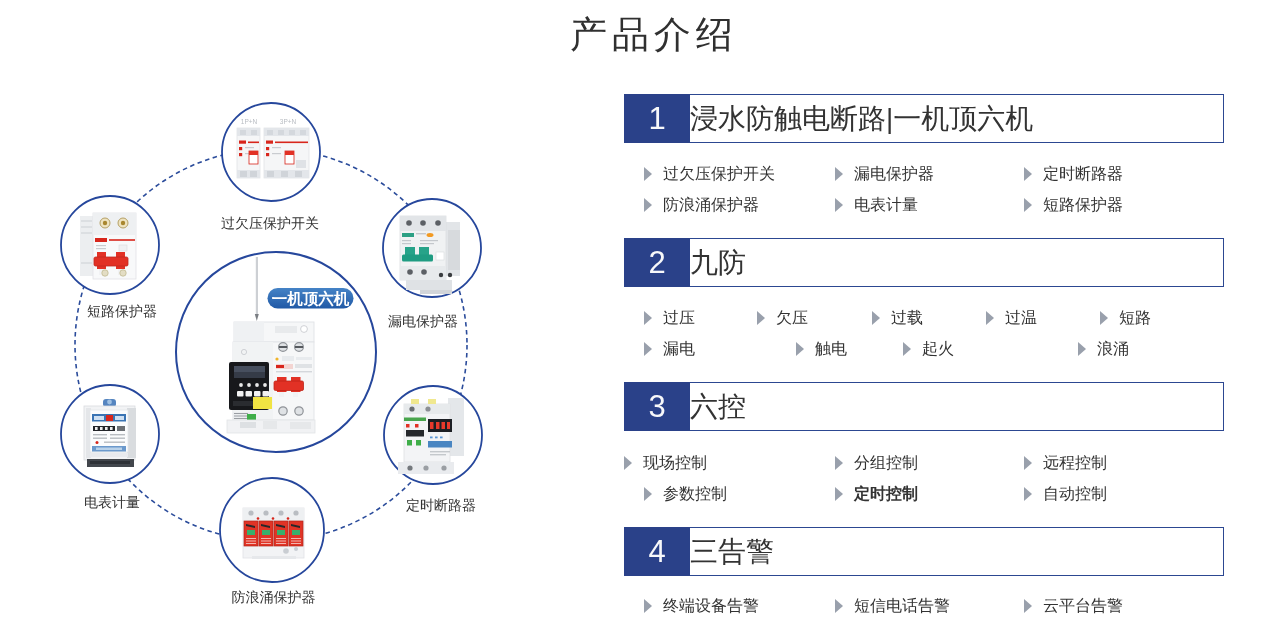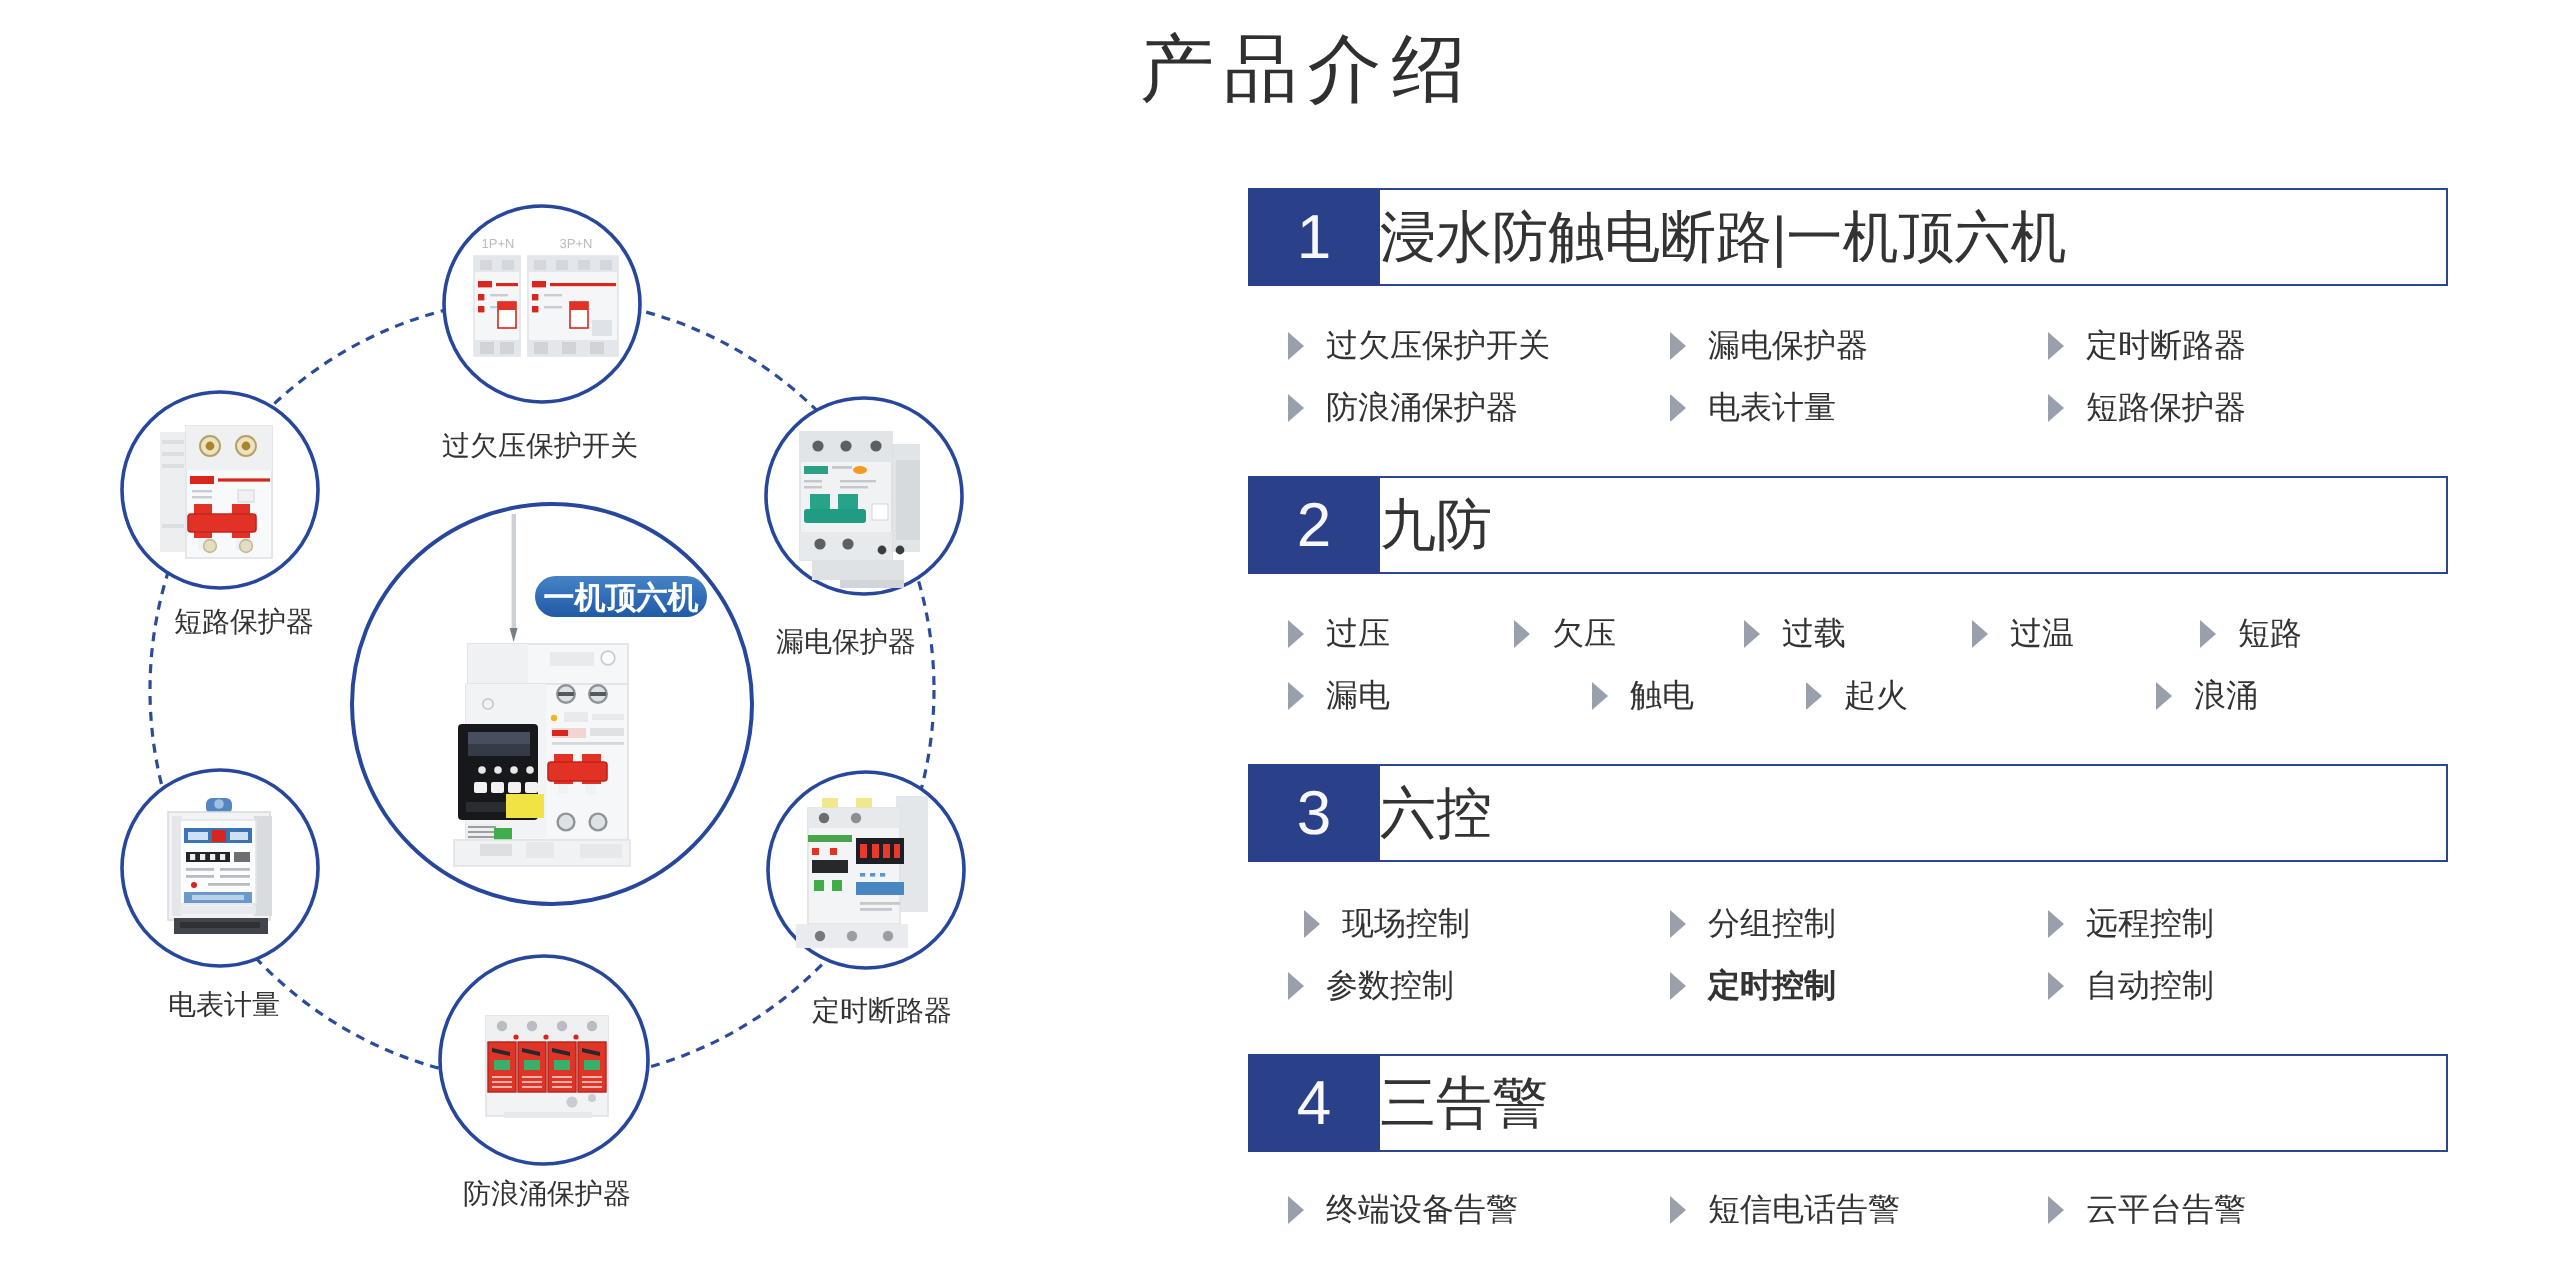--- a/index.html
+++ b/index.html
@@ -43,21 +43,21 @@
 <div class="item" style="left:1100px;top:308px;"><span class="tri"></span>短路</div>
 <div class="item" style="left:644px;top:339px;"><span class="tri"></span>漏电</div>
 <div class="item" style="left:757px;top:339px;padding-left:39px;"><span class="tri"></span>触电</div>
 <div class="item" style="left:872px;top:339px;margin-left:31px;"><span class="tri"></span>起火</div>
 <div class="item" style="left:1042px;top:339px;margin-left:36px;"><span class="tri"></span>浪涌</div>
 
 <div class="hdr" style="top:382px;">
     <div class="num">3</div>
     <div class="htit">六控</div>
   </div>
-<div class="item" style="left:652px;top:453px;"><span class="tri"></span>现场控制</div>
+<div class="item" style="left:624px;top:453px;"><span class="tri"></span>现场控制</div>
 <div class="item" style="left:835px;top:453px;"><span class="tri"></span>分组控制</div>
 <div class="item" style="left:1024px;top:453px;"><span class="tri"></span>远程控制</div>
 <div class="item" style="left:644px;top:484px;"><span class="tri"></span>参数控制</div>
 <div class="item" style="left:835px;top:484px;font-weight:bold;"><span class="tri"></span>定时控制</div>
 <div class="item" style="left:1024px;top:484px;"><span class="tri"></span>自动控制</div>
 
 <div class="hdr" style="top:527px;">
     <div class="num">4</div>
     <div class="htit">三告警</div>
   </div>

